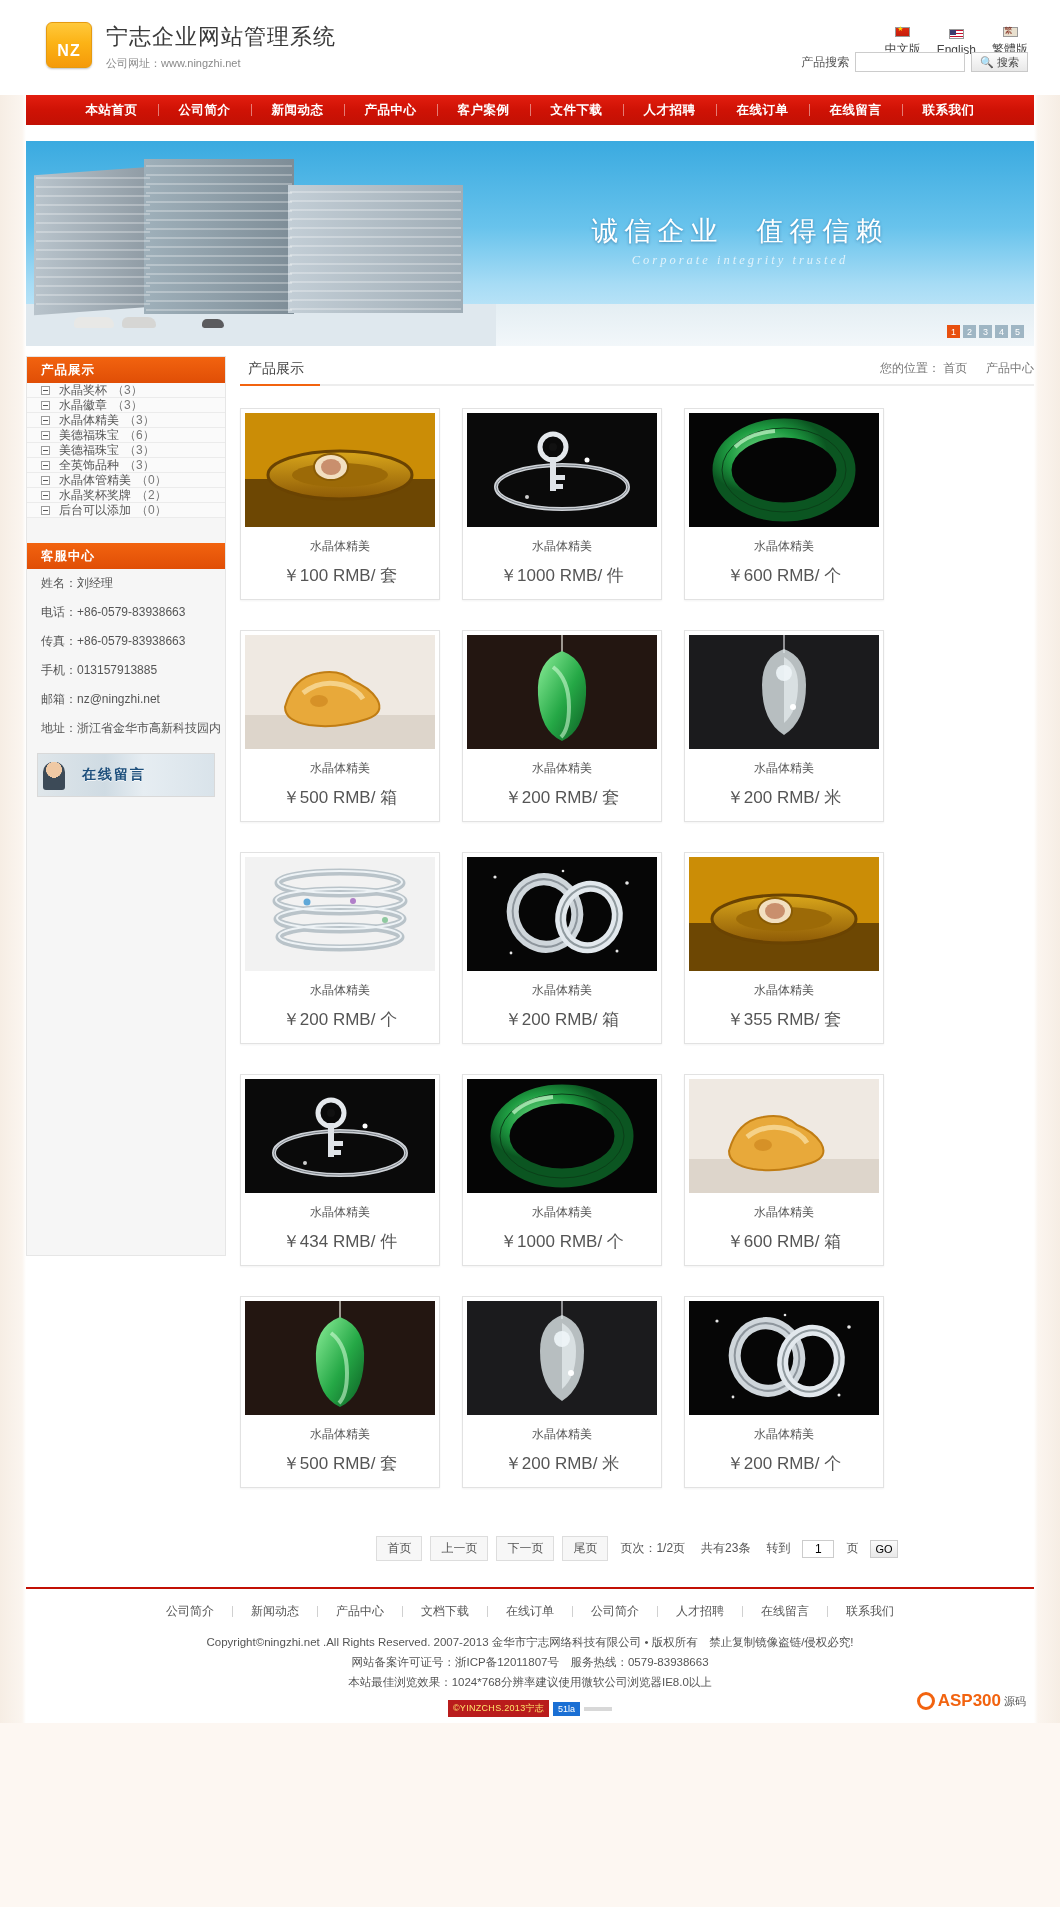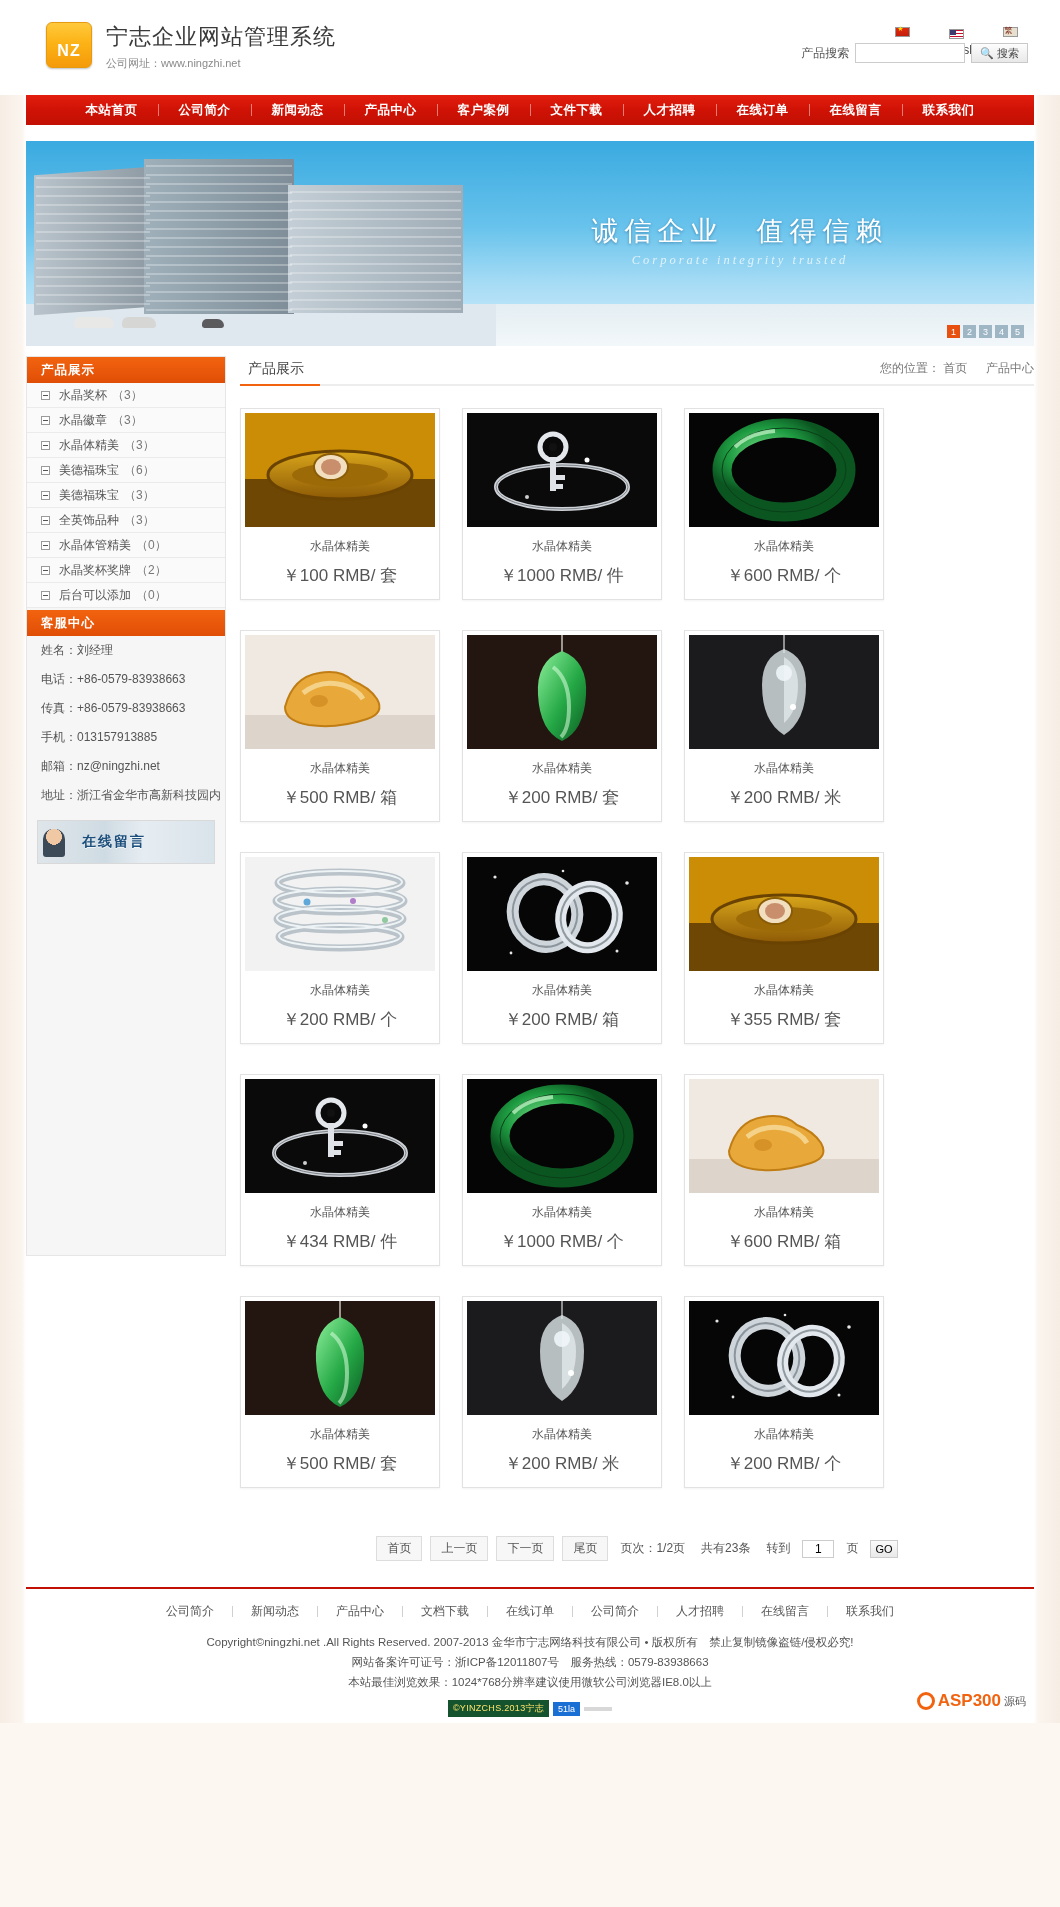--- a/index.html
+++ b/index.html
@@ -37,21 +37,21 @@
   .lang-bar { position:absolute; right:32px; top:27px; display:flex; gap:16px; align-items:center; }
   .lang-item { display:flex; align-items:center; gap:4px; font-size:12px; color:#444; cursor:pointer;flex-direction:column; }
   .flag { width:15px; height:10px; display:inline-block; border:1px solid #999; }
   .flag-cn { background:linear-gradient(to bottom,#de2910,#c41d0c); position:relative; }
   .flag-cn::after{content:"★"; position:absolute; left:1px; top:-3px; font-size:7px; color:#ffde00;}
   .flag-us { background:repeating-linear-gradient(to bottom,#c8102e 0px,#c8102e 1.4px,#fff 1.4px,#fff 2.8px); position:relative; }
   .flag-us::after{content:""; position:absolute; left:0; top:0; width:6px; height:5px; background:#3c3b6e;}
   .flag-tw { background:#e8e0cf; position:relative; }
   .flag-tw::after{content:"繁"; position:absolute; left:1px; top:-3px; font-size:8px; color:#7a1b0c;}
 
-  .search-bar { position:absolute; right:32px; top:43px; display:flex; align-items:center; gap:6px; }
+  .search-bar { position:absolute; right:32px; top:52px; display:flex; align-items:center; gap:6px; }
   .search-label { font-size:12px; color:#555; }
   .search-input {
     width:110px; height:20px; border:1px solid #ccc; background:#fff;
     font-size:12px; padding:0 4px; font-family:"Liberation Sans", sans-serif;
   }
   .search-btn {
     height:20px; padding:0 8px; border:1px solid #c9c9c9;
     background:linear-gradient(to bottom,#fdfdfd,#e8e8e8);
     font-size:11px; color:#444; cursor:pointer; display:flex; align-items:center; gap:3px;
     font-family:"Liberation Sans", sans-serif;
@@ -107,31 +107,31 @@
   .content { margin:10px 26px 0 26px; display:flex; align-items:flex-start; }
 
   
   .sidebar { width:200px; flex:0 0 200px; background:#f6f6f6; border:1px solid #e6e6e6; min-height:900px;}
   .side-head {
     height:26px; background:linear-gradient(to bottom,#f2630f,#e04e06);
     color:#fff; font-size:12.5px; font-weight:bold; display:flex; align-items:center;
     padding-left:14px; letter-spacing:1px;
   }
   .cat-item {
-    height:25px; display:flex; align-items:center; padding-left:14px;
+    height:15px; display:flex; align-items:center; padding-left:14px;
     border-bottom:1px solid #ebebeb; font-size:12px; color:#555; cursor:pointer;
     background:#fafafa;
   }
   .cat-box {
     width:9px; height:9px; border:1px solid #9a9a9a; background:#fff;
     margin-right:9px; position:relative; flex:0 0 9px;
   }
   .cat-box::after{content:""; position:absolute; left:1px; top:3px; width:5px; height:1px; background:#555;}
   .cat-count { color:#777; margin-left:5px; }
-  .service-head { margin-top:2px; }
+  .service-head { margin-top:25px; }
   .svc-line { padding:6px 0 6px 14px; font-size:12px; color:#555; }
   .kefu-img {
     margin:10px 10px 0 10px; height:44px; border:1px solid #d9d9d9;
     background:linear-gradient(to right,#dfe6ea 0%,#cfdbe3 38%,#e6edf2 60%,#d9e3ea 100%);
     position:relative; overflow:hidden;
   }
   .kefu-img::before{
     content:""; position:absolute; left:5px; top:8px; width:22px; height:28px;
     background:radial-gradient(circle at 50% 28%, #f0c9a4 0 34%, #3c4a57 35% 100%);
     border-radius:10px 10px 3px 3px;
@@ -177,21 +177,21 @@
   .pg-go { border:1px solid #ccc; background:linear-gradient(to bottom,#fbfbfb,#e9e9e9);
     font-size:11px; padding:2px 4px; cursor:pointer; font-family:"Liberation Sans", sans-serif; }
 
   
   .footer { margin:0 26px; border-top:2px solid #c21004; padding-top:14px; text-align:center; background:#fff; padding-bottom:6px;}
   .foot-nav { display:flex; justify-content:center; align-items:center; gap:0; margin-bottom:12px; }
   .foot-nav-item { font-size:12px; color:#555; padding:0 18px; cursor:pointer; }
   .foot-nav-sep { width:1px; height:11px; background:#d0d0d0; }
   .foot-line { font-size:11.5px; color:#555; line-height:20px; }
   .foot-badges { display:flex; justify-content:center; gap:4px; margin-top:8px; align-items:center; }
-  .badge-a { background:#14532d; color:#ffe36b; font-size:9px; padding:2px 5px; letter-spacing:.3px; }
+  .badge-a { background:#b91c1c; color:#ffe36b; font-size:9px; padding:2px 5px; letter-spacing:.3px; }
   .badge-b { background:#1a6fd4; color:#fff; font-size:9px; padding:2px 5px; }
   .badge-c { background:#d8d8d8; color:#555; font-size:9px; padding:2px 14px; }
   .asp-logo { position:absolute; right:34px; bottom:12px; display:flex; align-items:center; gap:3px; }
   .asp-ring { width:18px; height:18px; border-radius:50%; border:3px solid #f2630f; }
   .asp-txt { font-size:17px; font-weight:bold; color:#f2630f; font-family:"Liberation Sans", sans-serif; }
   .asp-sub { font-size:11px; color:#555; }
 </style>
 </head>
 <body>
 

